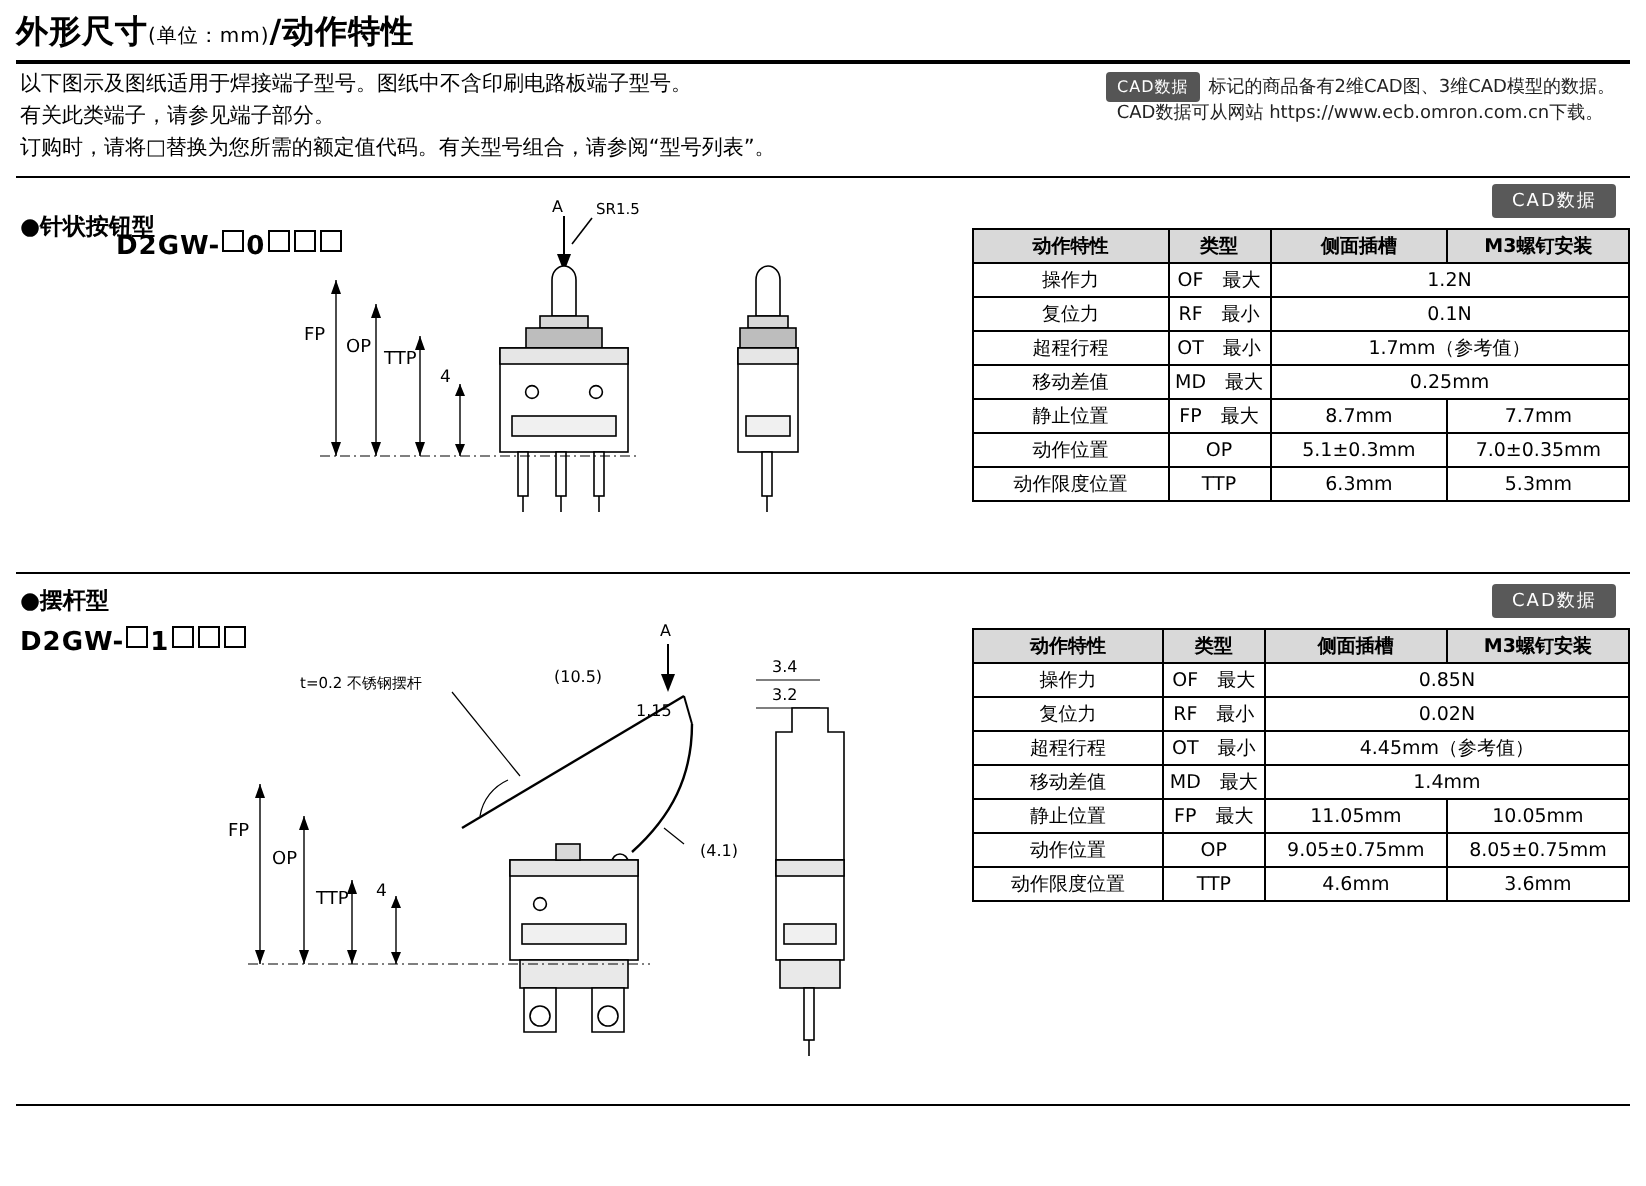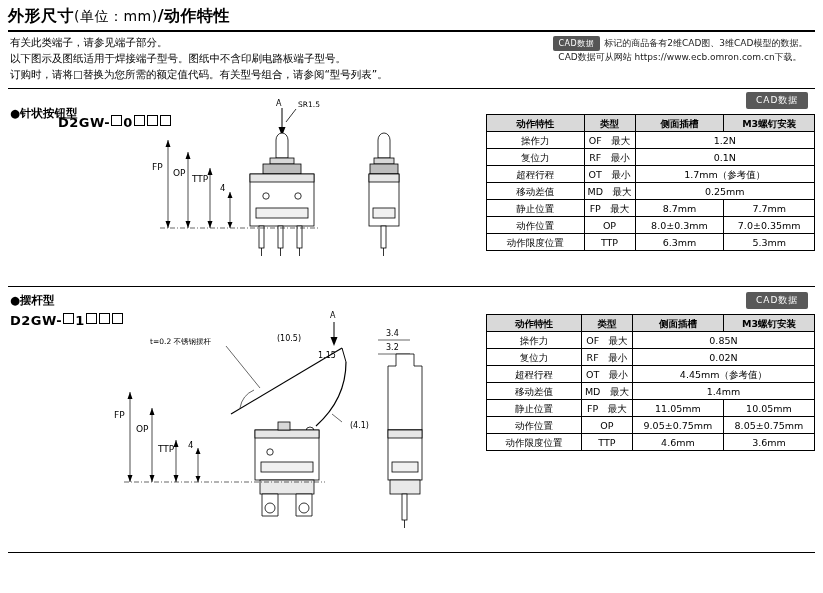--- a/index.html
+++ b/index.html
@@ -24,21 +24,21 @@
   
   .page-title {
     position: absolute;
     left: 8px;
     top: 6px;
     font-size: 16px;
     font-weight: bold;
     letter-spacing: 0.5px;
   }
   .page-title .unit {
-    font-size: 14px;
+    font-size: 10px;
     font-weight: normal;
   }
   .title-rule {
     position: absolute;
     left: 8px;
     top: 30px;
     width: 807px;
     height: 2px;
     background: #000;
   }
@@ -163,22 +163,22 @@
 <body>
 
 <div class="page">
 
   <div class="page-title">
     <span>外形尺寸</span><span class="unit">(单位：mm)</span><span>/动作特性</span>
   </div>
   <div class="title-rule"></div>
 
   <div class="intro">
+    <div>以下图示及图纸适用于焊接端子型号。图纸中不含印刷电路板端子型号。</div>
     <div>有关此类端子，请参见端子部分。</div>
-    <div>以下图示及图纸适用于焊接端子型号。图纸中不含印刷电路板端子型号。</div>
     <div>订购时，请将□替换为您所需的额定值代码。有关型号组合，请参阅“型号列表”。</div>
   </div>
 
   <div class="cad-note">
     <div>
       <span class="cad-badge">CAD数据</span><span>标记的商品备有2维CAD图、3维CAD模型的数据。</span>
     </div>
     <div>CAD数据可从网站 https://www.ecb.omron.com.cn下载。</div>
   </div>
 
@@ -281,21 +281,21 @@
       </tr>
       <tr>
         <td class="lbl">静止位置</td>
         <td class="typ">FP　最大</td>
         <td class="val">8.7mm</td>
         <td class="val">7.7mm</td>
       </tr>
       <tr>
         <td class="lbl">动作位置</td>
         <td class="typ">OP</td>
-        <td class="val">8.0±0.3mm</td>
+        <td class="val">5.1±0.3mm</td>
         <td class="val">7.0±0.35mm</td>
       </tr>
       <tr>
         <td class="lbl">动作限度位置</td>
         <td class="typ">TTP</td>
         <td class="val">6.3mm</td>
         <td class="val">5.3mm</td>
       </tr>
     </tbody>
   </table>

